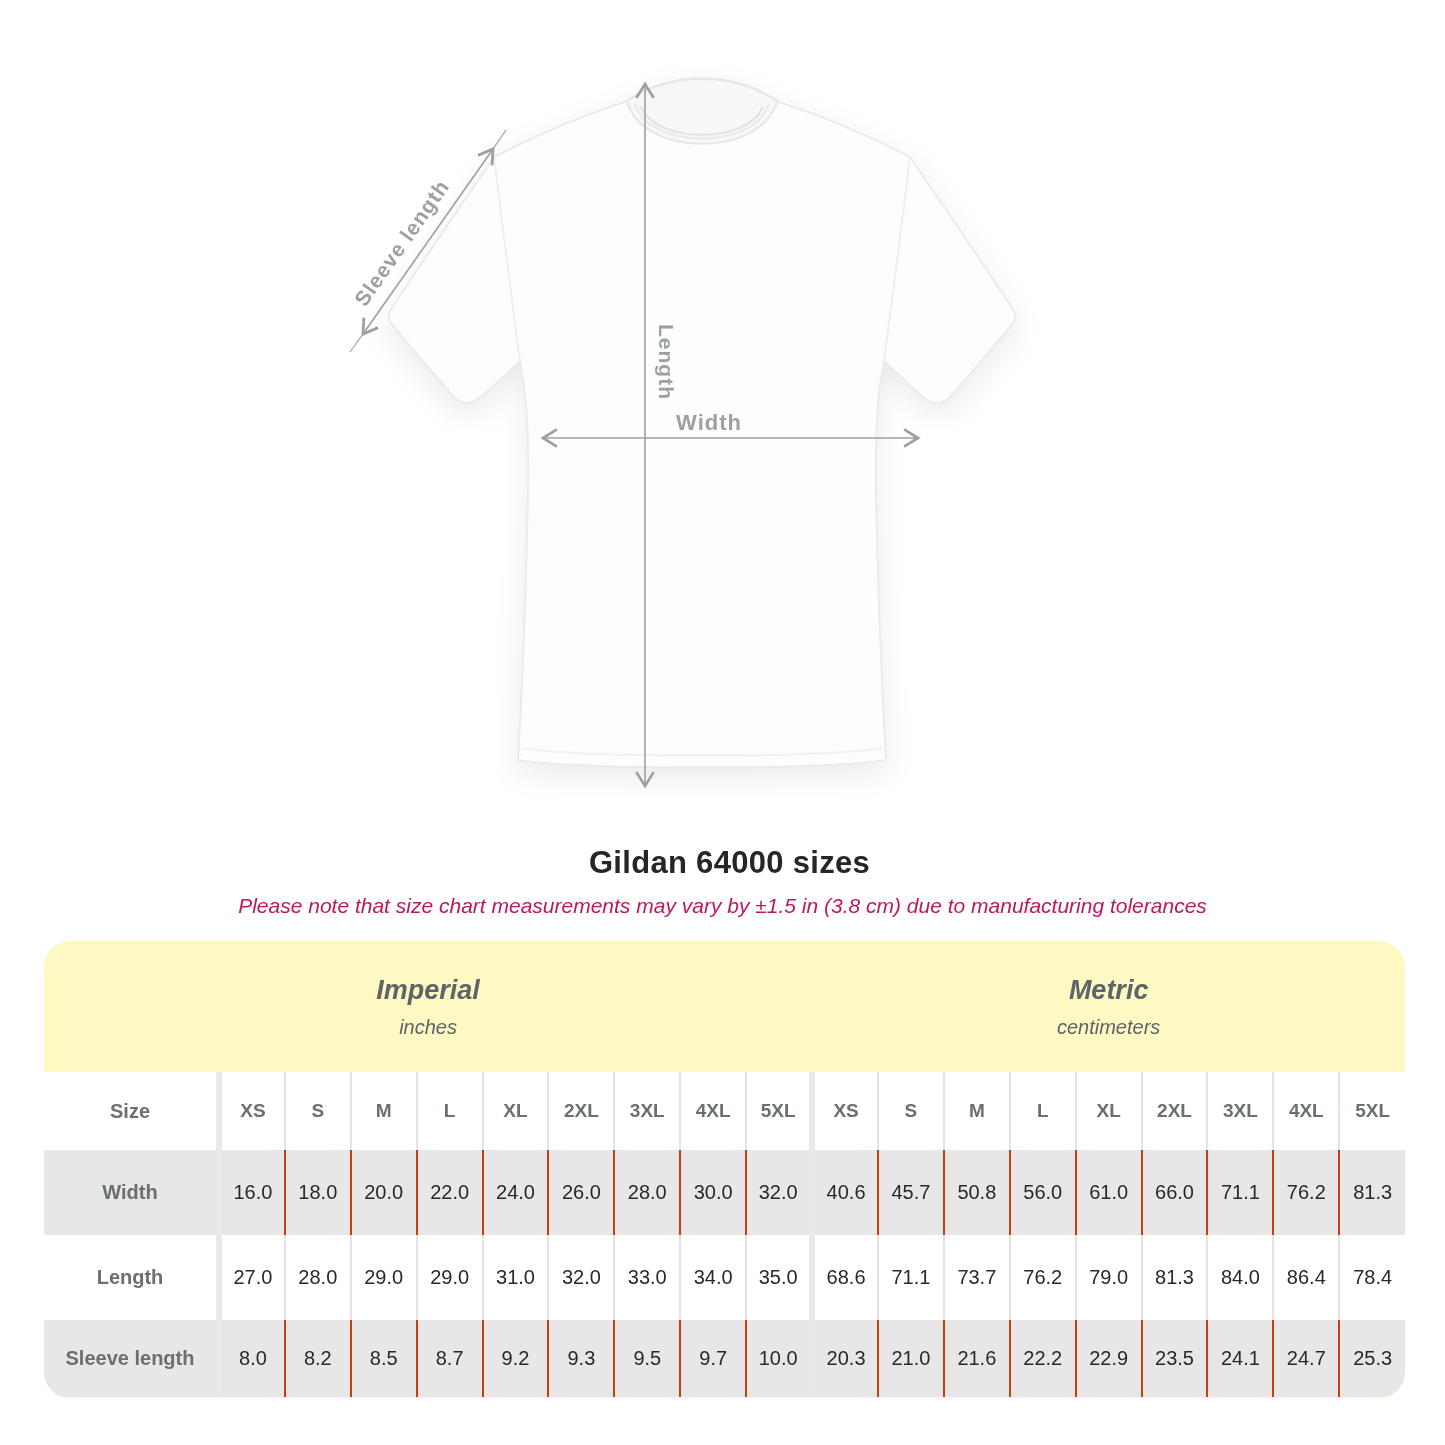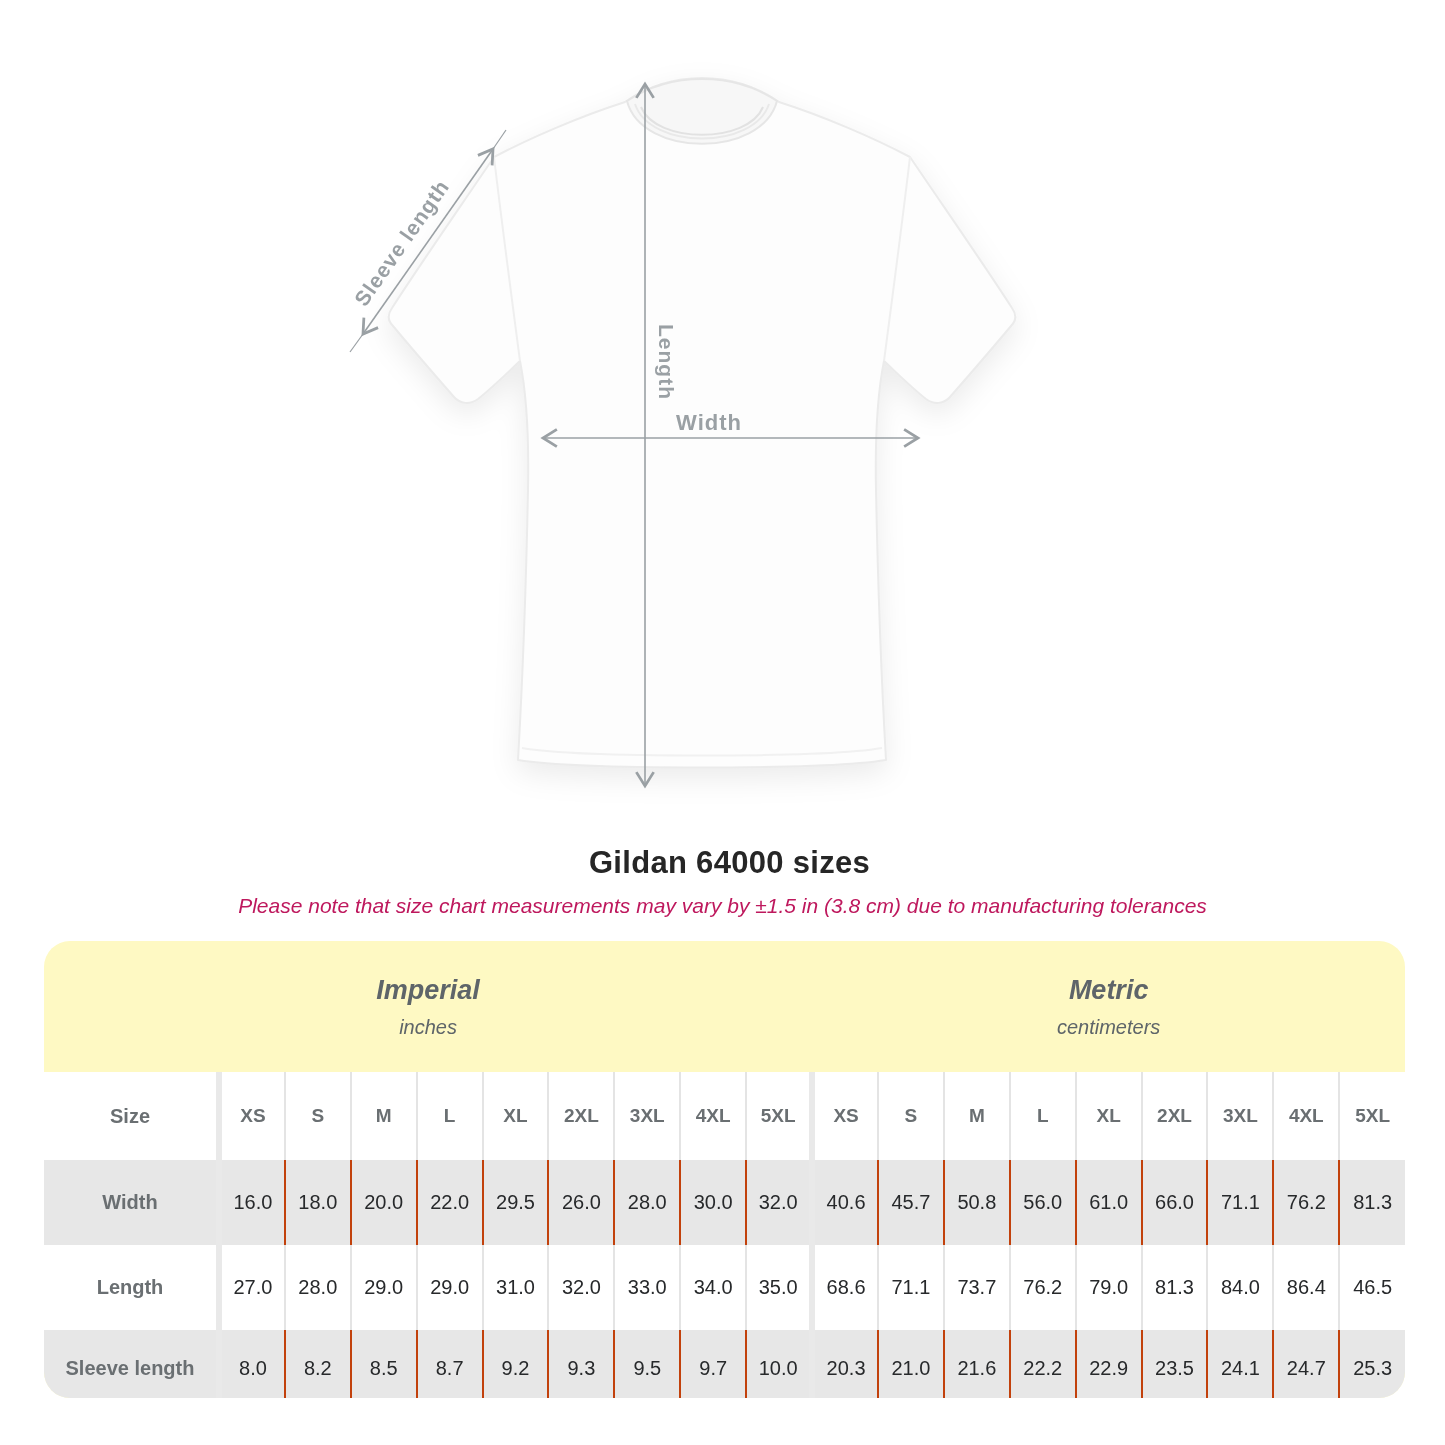--- a/index.html
+++ b/index.html
@@ -29,21 +29,21 @@
   
   .card{
     position:absolute;left:44px;top:941px;width:1361px;height:457px;
     background:#fef9c3;border-radius:26px;overflow:hidden;
   }
   table.sizes{border-collapse:collapse;table-layout:fixed;width:1361px;}
   table.sizes td{vertical-align:middle;text-align:center;padding:0;}
   tr.group-row{height:131px;}
   .group-name{font-size:27px;font-weight:700;font-style:italic;color:#5e6569;line-height:1.25;}
   .group-unit{font-size:20px;font-style:italic;color:#5e6569;margin-top:8px;}
-  tr.size-row{height:88px;background:#ffffff;}
+  tr.size-row{height:78px;background:#ffffff;}
   tr.size-row td{font-size:19px;font-weight:700;color:#6a6f72;}
   tr.data-row{height:85px;}
   tr.data-row td{font-size:20px;color:#27292b;}
   tr.data-row td.rowlabel, tr.size-row td.rowlabel{font-size:20px;font-weight:700;color:#6a6f72;}
   tr.row-white{background:#ffffff;}
   tr.row-gray{background:#e7e7e7;height:85px;}
   tr.row-gray.last{height:77px;}
   
   tr.size-row td.c, tr.row-white td.c{border-left:2px solid #e4e4e4;}
   tr.row-gray td.c{border-left:2px solid #c2410c;}
@@ -150,21 +150,21 @@
         <td class="c">4XL</td>
         <td class="c">5XL</td>
       </tr>
 
       <tr class="data-row row-gray">
         <td class="rowlabel">Width</td>
         <td class="c gstart">16.0</td>
         <td class="c">18.0</td>
         <td class="c">20.0</td>
         <td class="c">22.0</td>
-        <td class="c">29.5</td>
+        <td class="c">24.0</td>
         <td class="c">26.0</td>
         <td class="c">28.0</td>
         <td class="c">30.0</td>
         <td class="c">32.0</td>
         <td class="c gstart">40.6</td>
         <td class="c">45.7</td>
         <td class="c">50.8</td>
         <td class="c">56.0</td>
         <td class="c">61.0</td>
         <td class="c">66.0</td>
@@ -185,21 +185,21 @@
         <td class="c">34.0</td>
         <td class="c">35.0</td>
         <td class="c gstart">68.6</td>
         <td class="c">71.1</td>
         <td class="c">73.7</td>
         <td class="c">76.2</td>
         <td class="c">79.0</td>
         <td class="c">81.3</td>
         <td class="c">84.0</td>
         <td class="c">86.4</td>
-        <td class="c">46.5</td>
+        <td class="c">78.4</td>
       </tr>
 
       <tr class="data-row row-gray last">
         <td class="rowlabel">Sleeve length</td>
         <td class="c gstart">8.0</td>
         <td class="c">8.2</td>
         <td class="c">8.5</td>
         <td class="c">8.7</td>
         <td class="c">9.2</td>
         <td class="c">9.3</td>

